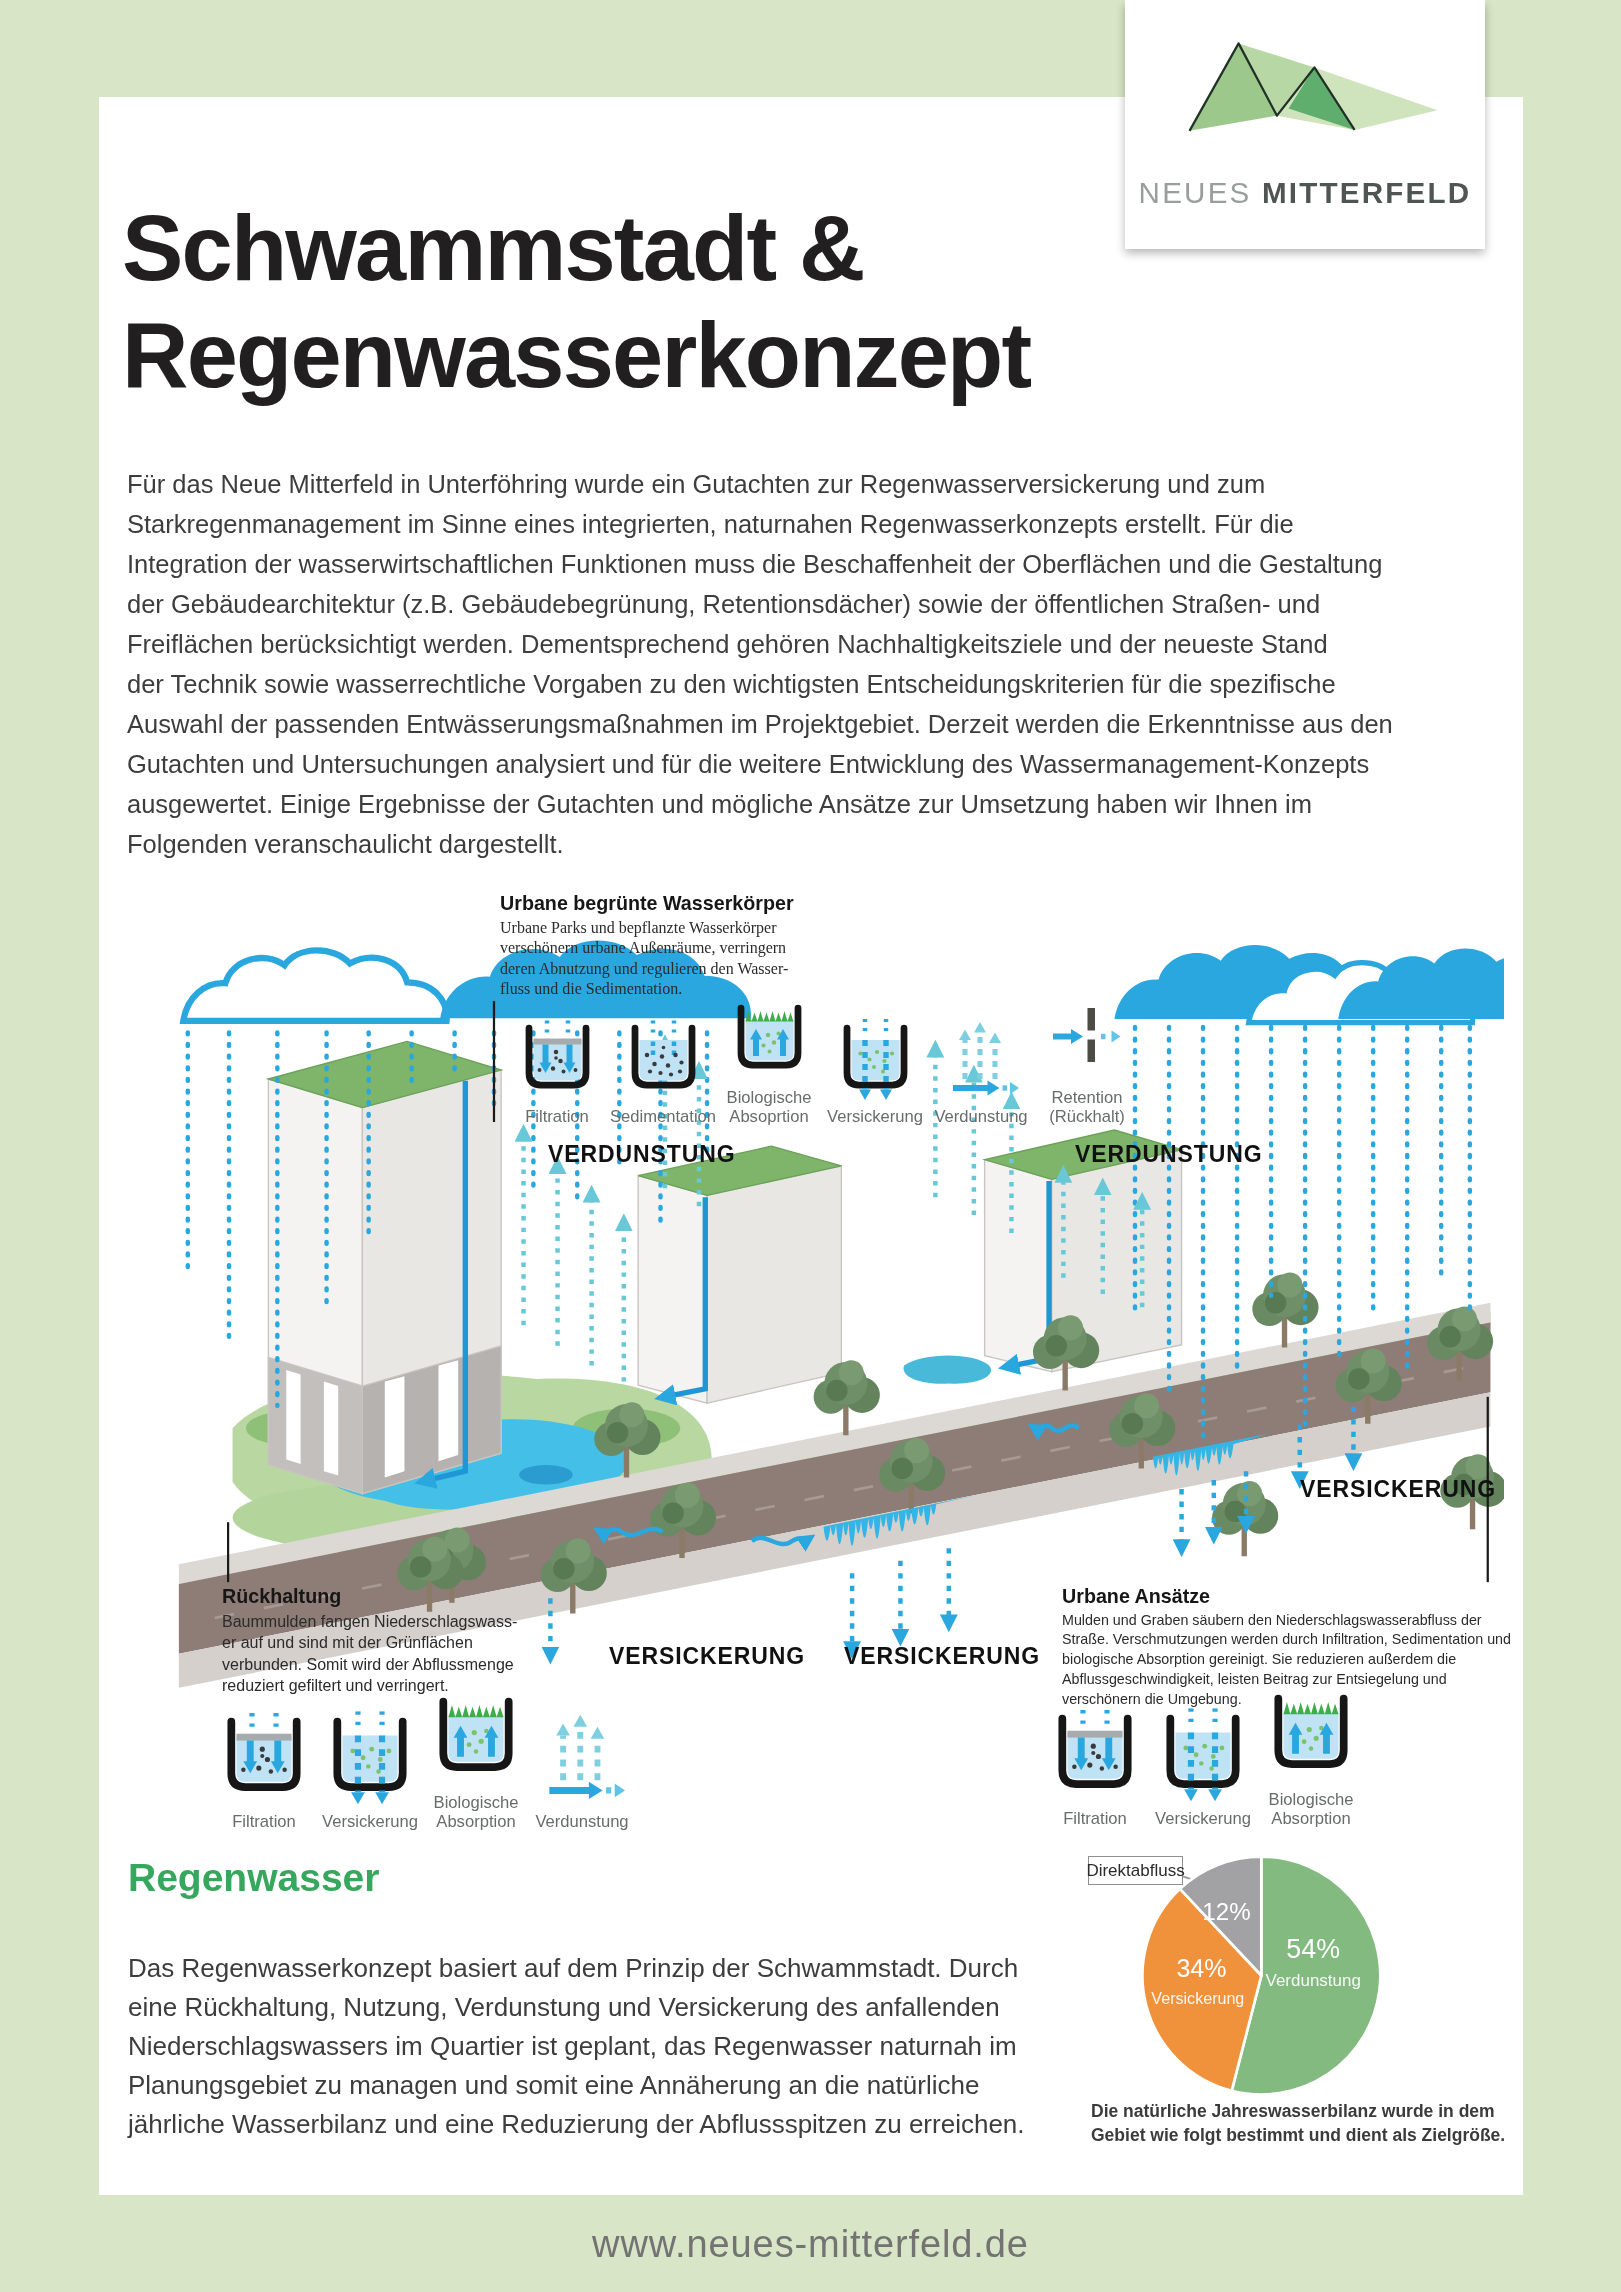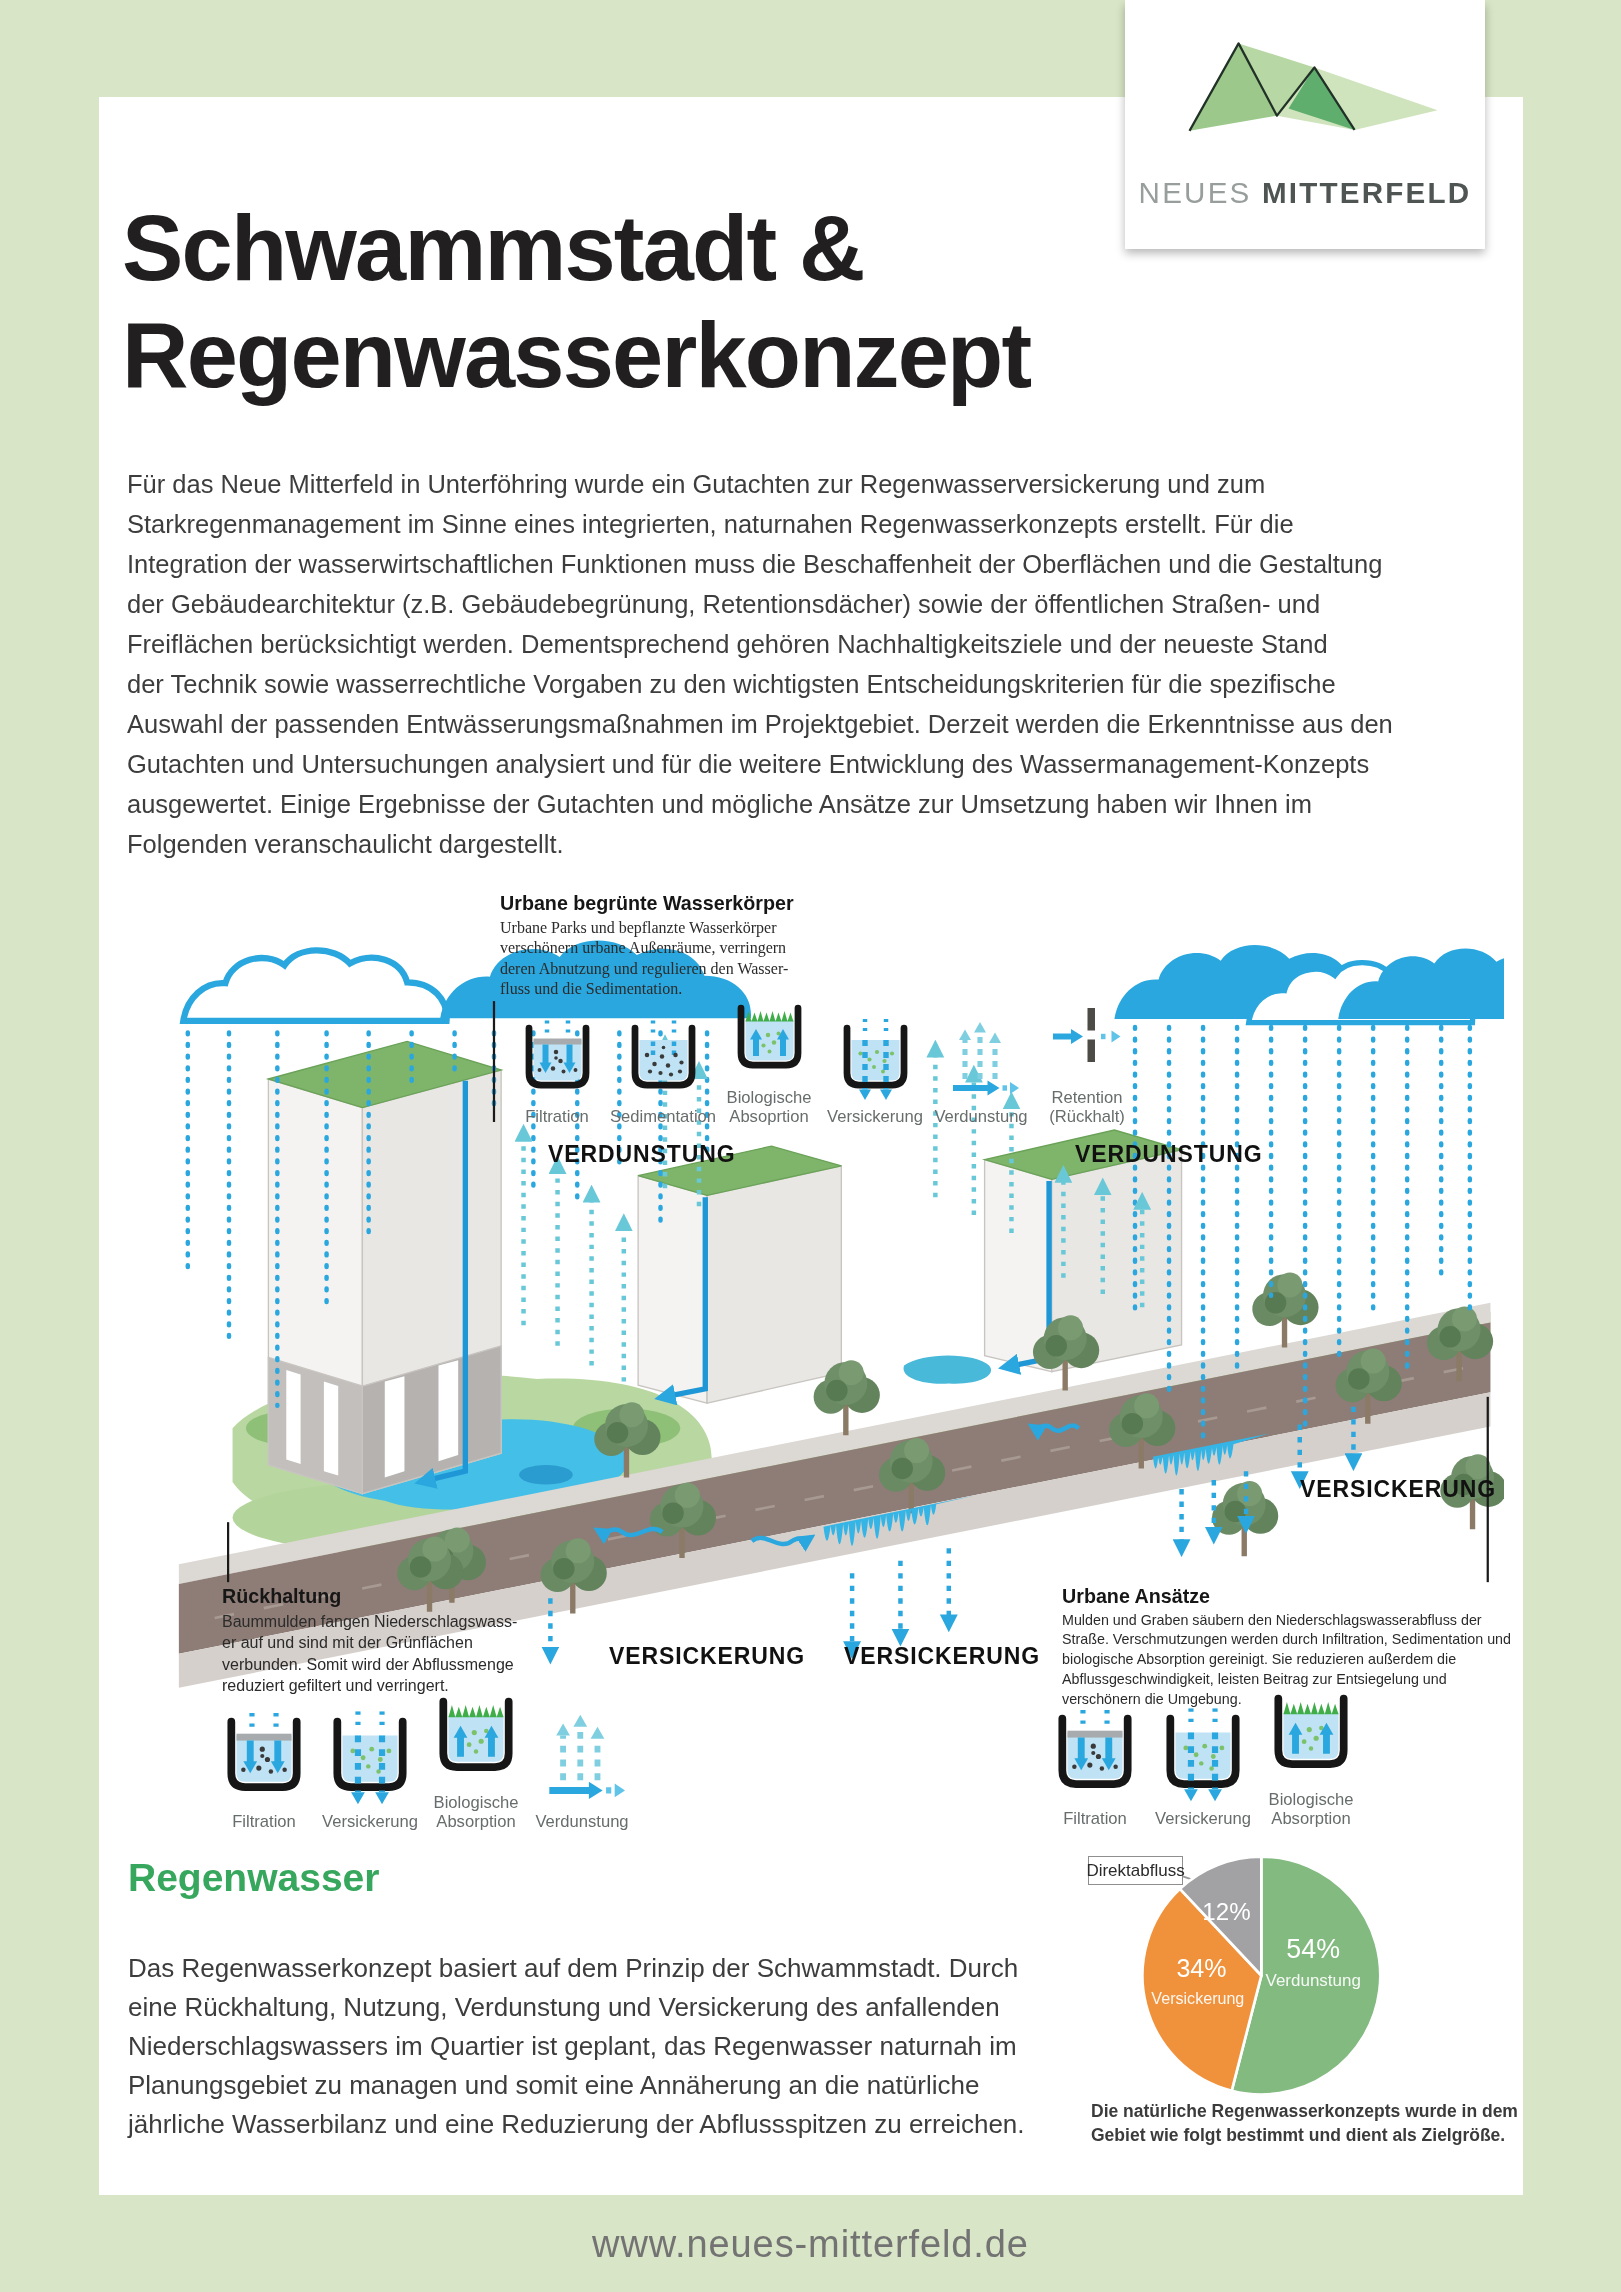--- a/index.html
+++ b/index.html
@@ -504,20 +504,20 @@
       <path d="M218,146 L184.9,274.8 A133,133 0 0 1 127.0,49.0 Z" fill="#f0923c"></path>
       <path d="M218,146 L127.0,49.0 A133,133 0 0 1 218,13 Z" fill="#a2a2a4"></path>
     </g>
     <text x="179" y="84" text-anchor="middle" class="pie-pct" font-size="27">12%</text>
     <text x="276" y="126" text-anchor="middle" class="pie-pct" font-size="30">54%</text>
     <text x="276" y="158" text-anchor="middle" class="pie-sub" font-size="19">Verdunstung</text>
     <text x="151" y="148" text-anchor="middle" class="pie-pct" font-size="28">34%</text>
     <text x="147" y="178" text-anchor="middle" class="pie-sub" font-size="18">Versickerung</text>
   </svg>
   <div class="callout-box">Direktabfluss</div>
-  <div class="pie-caption">Die natürliche Regenwasserkonzepts wurde in dem
+  <div class="pie-caption">Die natürliche Jahreswasserbilanz wurde in dem
 Gebiet wie folgt bestimmt und dient als Zielgröße.</div>
 
   <div class="footer-band">
     <span class="footer-url">www.neues-mitterfeld.de</span>
   </div>
 </div>
 
 
 </body></html>

